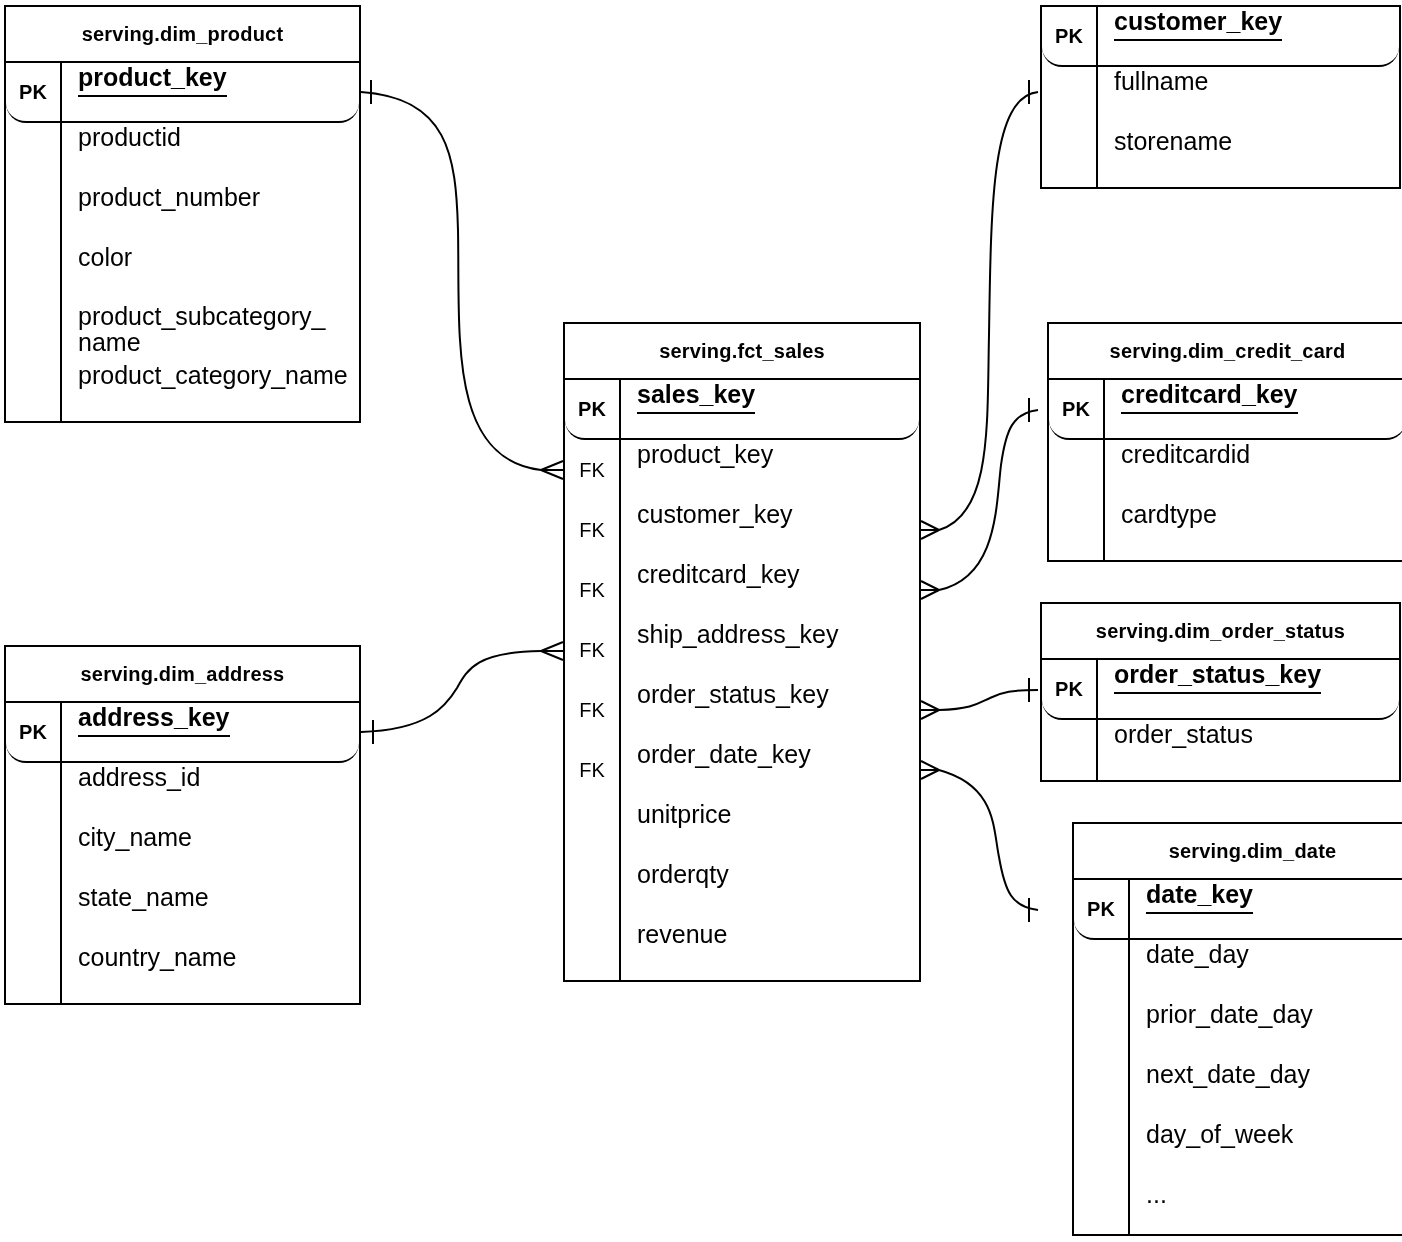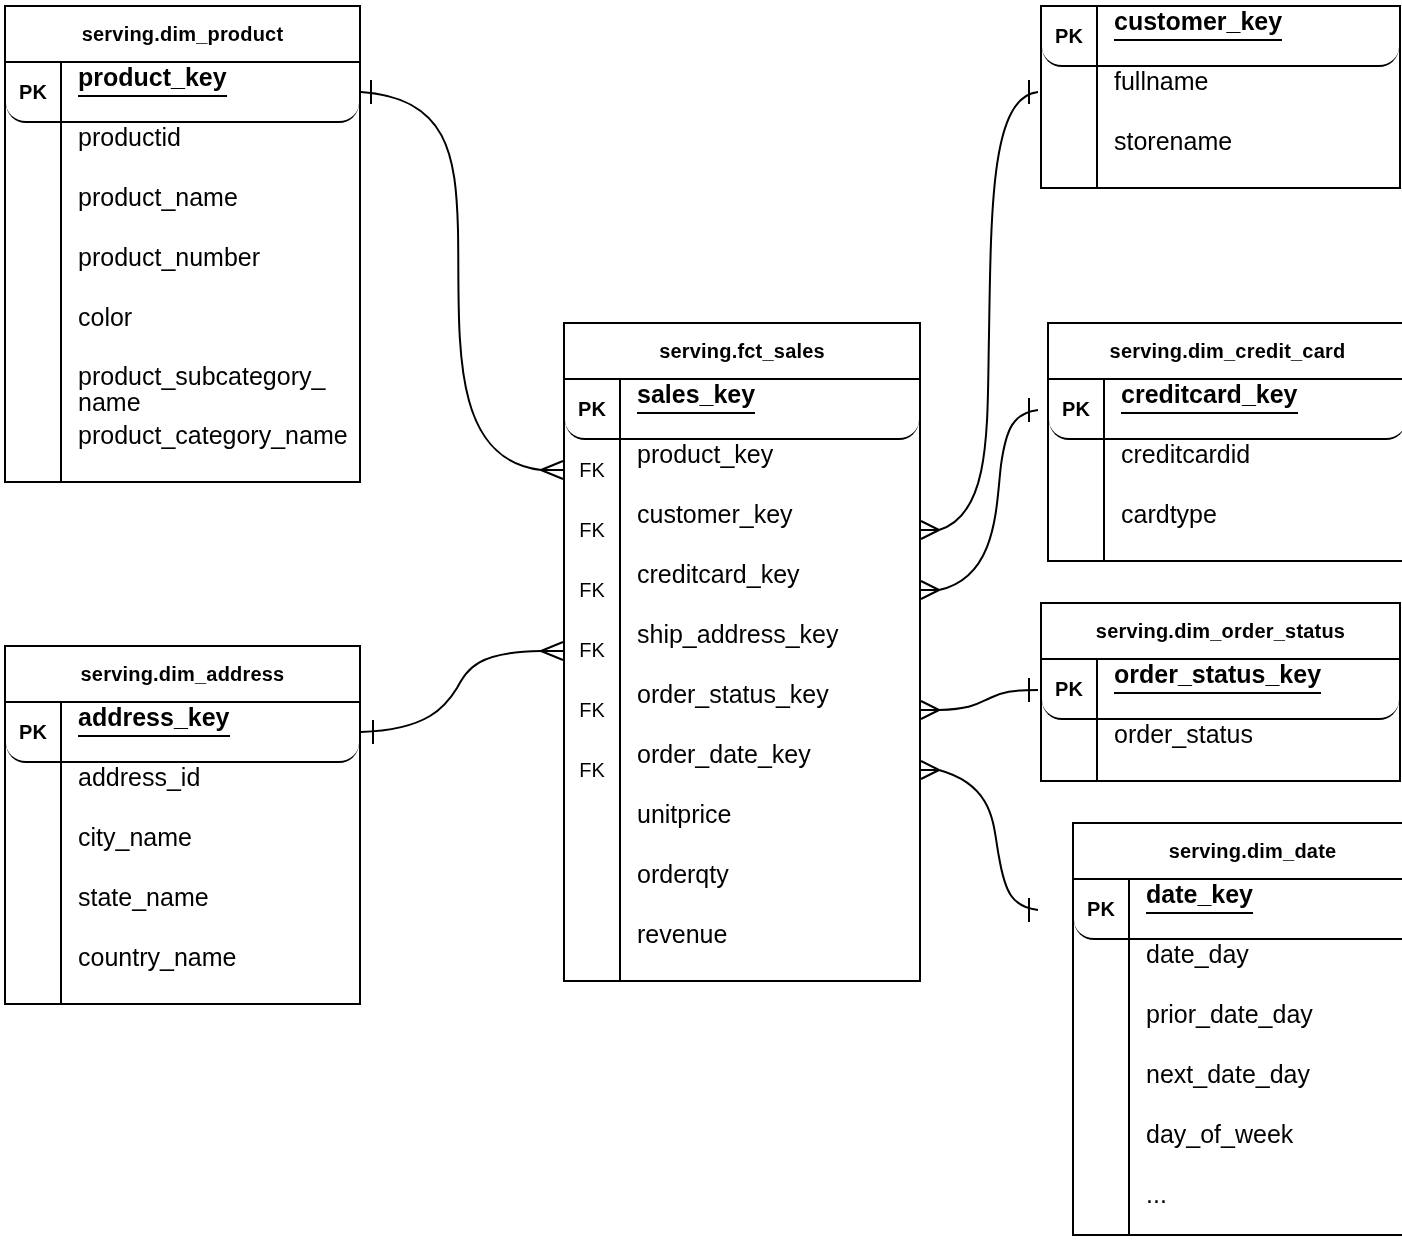--- a/index.html
+++ b/index.html
@@ -114,24 +114,20 @@
       <div class="fcell">
           <span>product_key</span>
         </div>
     </div>
     <div class="trow">
       <div class="kcell"></div>
       <div class="fcell">productid</div>
     </div>
     <div class="trow">
       <div class="kcell"></div>
-      <div class="fcell">product_name</div>
-    </div>
-    <div class="trow">
-      <div class="kcell"></div>
       <div class="fcell">product_number</div>
     </div>
     <div class="trow">
       <div class="kcell"></div>
       <div class="fcell">color</div>
     </div>
     <div class="trow h58">
       <div class="kcell"></div>
       <div class="fcell pre">product_subcategory_
 name</div>

